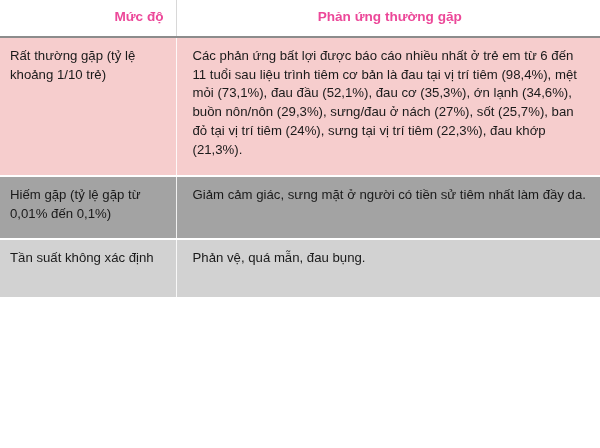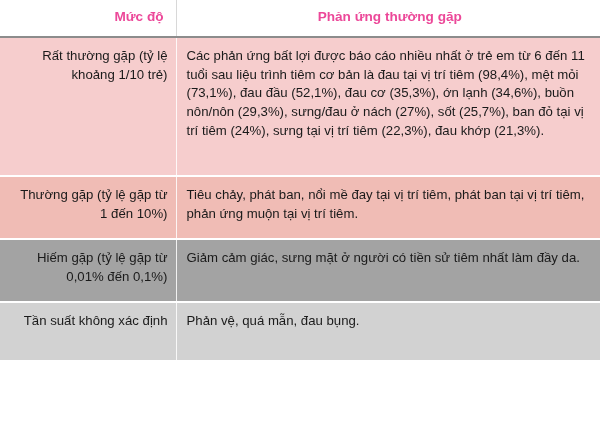--- a/index.html
+++ b/index.html
@@ -59,24 +59,23 @@
   tbody td {
     vertical-align: top;
     padding: 9px 11px 10px 11px;
     line-height: 1.42;
     border-bottom: 2px solid #ffffff;
   }
   tbody td.cell-level {
     padding-left: 10px;
     padding-right: 8px;
     border-right: 1px solid rgba(255,255,255,0.85);
-    text-align: right;
   }
   tbody td.cell-react {
-    padding-left: 10px;
+    padding-left: 16px;
     padding-right: 14px;
   }
   tbody tr:last-child td {
     border-bottom: none;
   }
 
   
   tr.shade-1 td { background: #f6cdcd; }
   tr.shade-2 td { background: #f0bcb5; }
   tr.shade-3 td { background: #ef9c9c; }
@@ -112,24 +111,20 @@
       <tr>
         <th class="th-level">Mức độ</th>
         <th class="th-react">Phản ứng thường gặp</th>
       </tr>
     </thead>
     <tbody>
       <tr class="shade-1">
         <td class="cell-level">Rất thường gặp (tỷ lệ khoảng 1/10 trẻ)</td>
         <td class="cell-react">Các phản ứng bất lợi được báo cáo nhiều nhất ở trẻ em từ 6 đến 11 tuổi sau liệu trình tiêm cơ bản là đau tại vị trí tiêm (98,4%), mệt mỏi (73,1%), đau đầu (52,1%), đau cơ (35,3%), ớn lạnh (34,6%), buồn nôn/nôn (29,3%), sưng/đau ở nách (27%), sốt (25,7%), ban đỏ tại vị trí tiêm (24%), sưng tại vị trí tiêm (22,3%), đau khớp (21,3%).</td>
       </tr>
-      <tr class="shade-2">
-        <td class="cell-level">Thường gặp (tỷ lệ gặp từ 1 đến 10%)</td>
-        <td class="cell-react">Tiêu chảy, phát ban, nổi mề đay tại vị trí tiêm, phát ban tại vị trí tiêm, phản ứng muộn tại vị trí tiêm.</td>
-      </tr>
       <tr class="shade-4">
         <td class="cell-level">Hiếm gặp (tỷ lệ gặp từ 0,01% đến 0,1%)</td>
         <td class="cell-react">Giảm cảm giác, sưng mặt ở người có tiền sử tiêm nhất làm đầy da.</td>
       </tr>
       <tr class="shade-6">
         <td class="cell-level">Tần suất không xác định</td>
         <td class="cell-react">Phản vệ, quá mẫn, đau bụng.</td>
       </tr>
     </tbody>
   </table>

